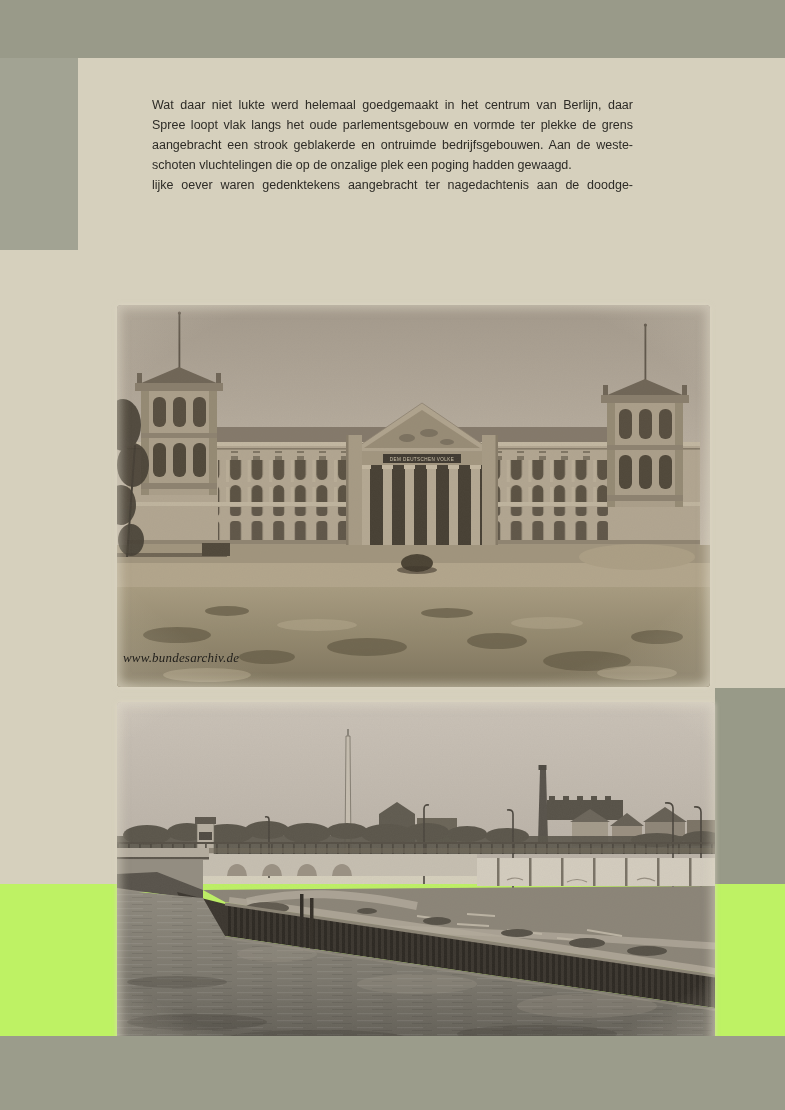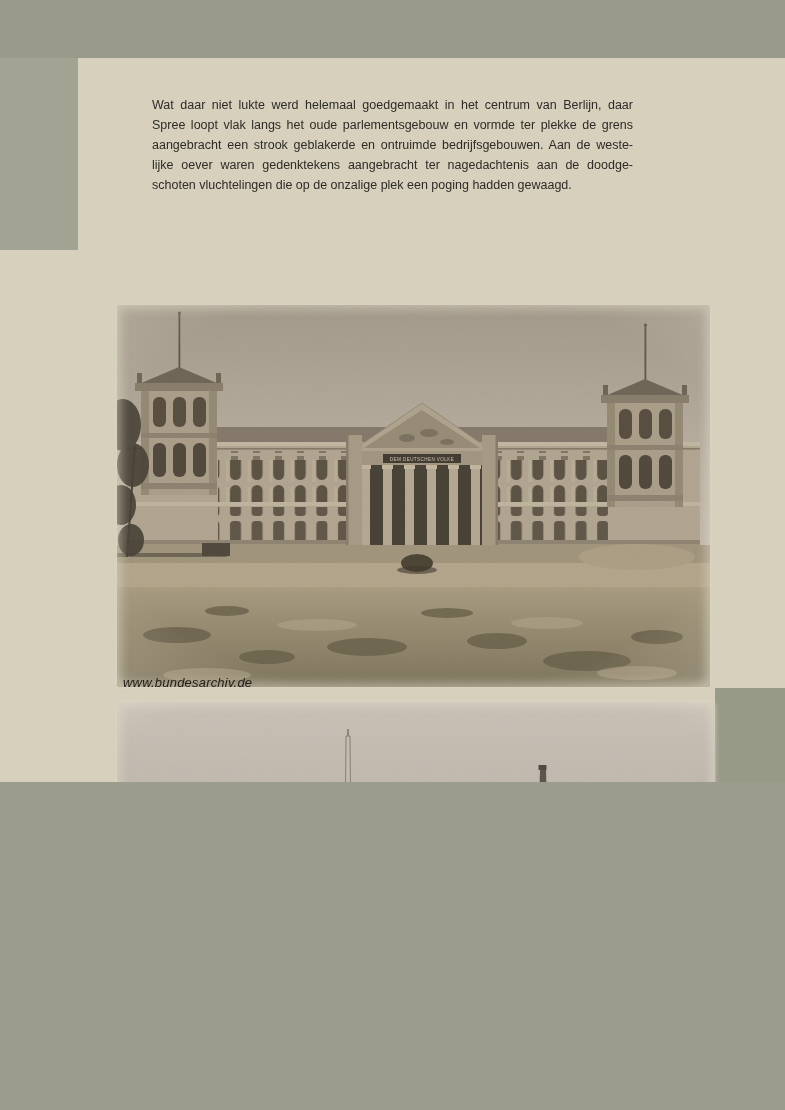--- a/index.html
+++ b/index.html
@@ -1,18 +1,18 @@
 <!DOCTYPE html>
 <html><head>
 <meta charset="utf-8">
 <style>
   html,body{margin:0;padding:0;background:#9b9c8b;}
   .canvas{
-    position:relative;width:785px;height:782px;overflow:hidden;
-    background:#fef9c3;
+    position:relative;width:785px;height:1036px;overflow:hidden;
+    background:#bef264;
     font-family:"Liberation Sans",sans-serif;
   }
   .layer{position:absolute;}
   .top-band{left:0;top:0;width:785px;height:58px;background:#999a89;}
   .paper{left:0;top:58px;width:785px;height:826px;background:#d6d0bd;}
   .corner-block{left:0;top:58px;width:78px;height:192px;background:#a2a393;}
   .right-block{left:715px;top:688px;width:70px;height:196px;background:#989a88;}
   .article{
     left:152px;top:95px;width:481px;
     color:#2d2b26;font-size:12.5px;line-height:20px;
@@ -27,40 +27,40 @@
     box-shadow:0 0 4px 1px rgba(222,215,197,0.55);
   }
   .photo svg{display:block;}
   .photo::after{
     content:"";position:absolute;inset:0;border-radius:4px;pointer-events:none;
     box-shadow:inset 0 0 10px 4px rgba(228,221,203,0.5);
   }
   .photo1{left:117px;top:305px;width:593px;height:382px;}
   .photo2{left:117px;top:702px;width:598px;height:353px;}
   .caption{
-    left:123px;top:675px;width:320px;height:18px;
-    font-style:italic;font-size:13px;color:#22201c;letter-spacing:0.2px;
+    left:123px;top:650px;width:320px;height:18px;
+    font-style:italic;font-size:13px;color:#22201c;letter-spacing:0.2px;font-family:Liberation Serif, serif;
   }
 </style>
 </head>
 <body>
 
 <div class="canvas">
 
   <div class="layer top-band"></div>
   <div class="layer paper"></div>
   <div class="layer corner-block"></div>
   <div class="layer right-block"></div>
 
   <div class="layer article">
       <div class="text-line">Wat daar niet lukte werd helemaal goedgemaakt in het centrum van Berlijn, daar</div>
       <div class="text-line">Spree loopt vlak langs het oude parlementsgebouw en vormde ter plekke de grens</div>
       <div class="text-line">aangebracht een strook geblakerde en ontruimde bedrijfsgebouwen. Aan de weste-</div>
+      <div class="text-line last">schoten vluchtelingen die op de onzalige plek een poging hadden gewaagd.</div>
       <div class="text-line">lijke oever waren gedenktekens aangebracht ter nagedachtenis aan de doodge-</div>
-      <div class="text-line last">schoten vluchtelingen die op de onzalige plek een poging hadden gewaagd.</div>
     </div>
 
   <div class="photo photo1">
     <svg width="593" height="382" viewBox="0 0 593 382" xmlns="http://www.w3.org/2000/svg">
       <defs>
         <linearGradient id="p1sky" x1="0" y1="0" x2="0" y2="1">
           <stop offset="0" stop-color="#a49a8c"></stop>
             <stop offset="0.45" stop-color="#bcb2a3"></stop>
             <stop offset="1" stop-color="#cfc5b5"></stop>
         </linearGradient>

